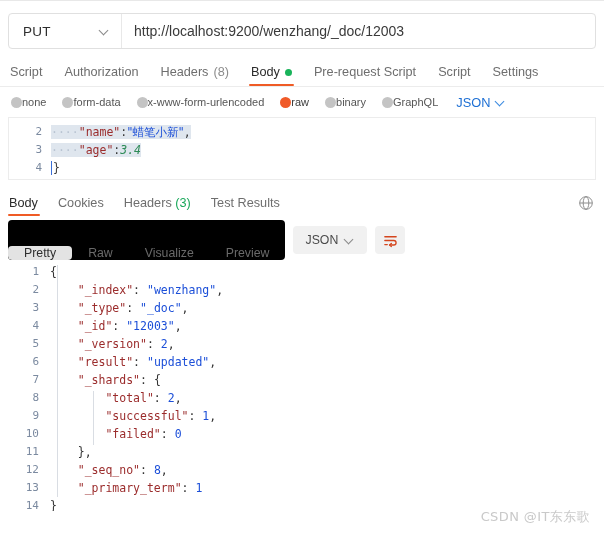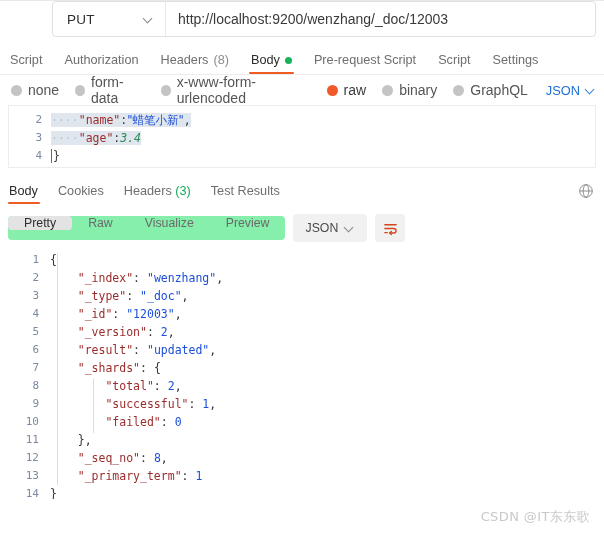--- a/index.html
+++ b/index.html
@@ -8,21 +8,21 @@
     height: 540px;
     background: #ffffff;
     font-family: "Liberation Sans", sans-serif;
     overflow: hidden;
   }
   body { position: relative; }
 
   .top-rule { height: 1px; background: #e8e8e8; width: 100%; }
 
   
-  .urlbar-wrap { padding: 0 8px 0 8px; margin-left: 44px; }
+  .urlbar-wrap { padding: 12px 8px 0 8px; }
   .urlbar {
     display: flex;
     height: 36px;
     border: 1px solid #e0e0e0;
     border-radius: 4px;
     background: #fff;
     align-items: stretch;
   }
   .method-box {
     width: 113px;
@@ -95,24 +95,23 @@
   .radio-row {
     display: flex;
     align-items: center;
     padding: 0 8px;
     height: 30px;
     gap: 0;
   }
   .radio-item {
     display: flex;
     align-items: center;
-    gap: 6px;
     margin-right: 16px;
     cursor: pointer;
-    font-size: 14px;
+    font-size: 11px;
     color: #555;
   }
   .radio-item:first-child { margin-left: 3px; }
   .radio-dot {
     width: 11px; height: 11px;
     border-radius: 50%;
     background: #c4c4c4;
   }
   .radio-item.sel .radio-dot { background: #f05a28; }
   .radio-item.sel { color: #3c3c3c; }
@@ -212,24 +211,24 @@
   .resp-toolbar {
     display: flex;
     align-items: center;
     padding: 0 8px;
     margin-top: 9px;
     height: 30px;
     gap: 8px;
   }
   .seg-group {
     display: flex;
-    background: #86efac;
+    background: #000000;
     border-radius: 4px;
-    height: 24px;
-    align-items: flex-start;
+    height: 40px;
+    align-items: flex-end;
     overflow: hidden;
   }
   .seg {
     display: flex; align-items: center;
     padding: 0 16px;
     font-size: 12.3px;
     color: #6a6a6a;
     cursor: pointer;
   }
   .seg.active {

